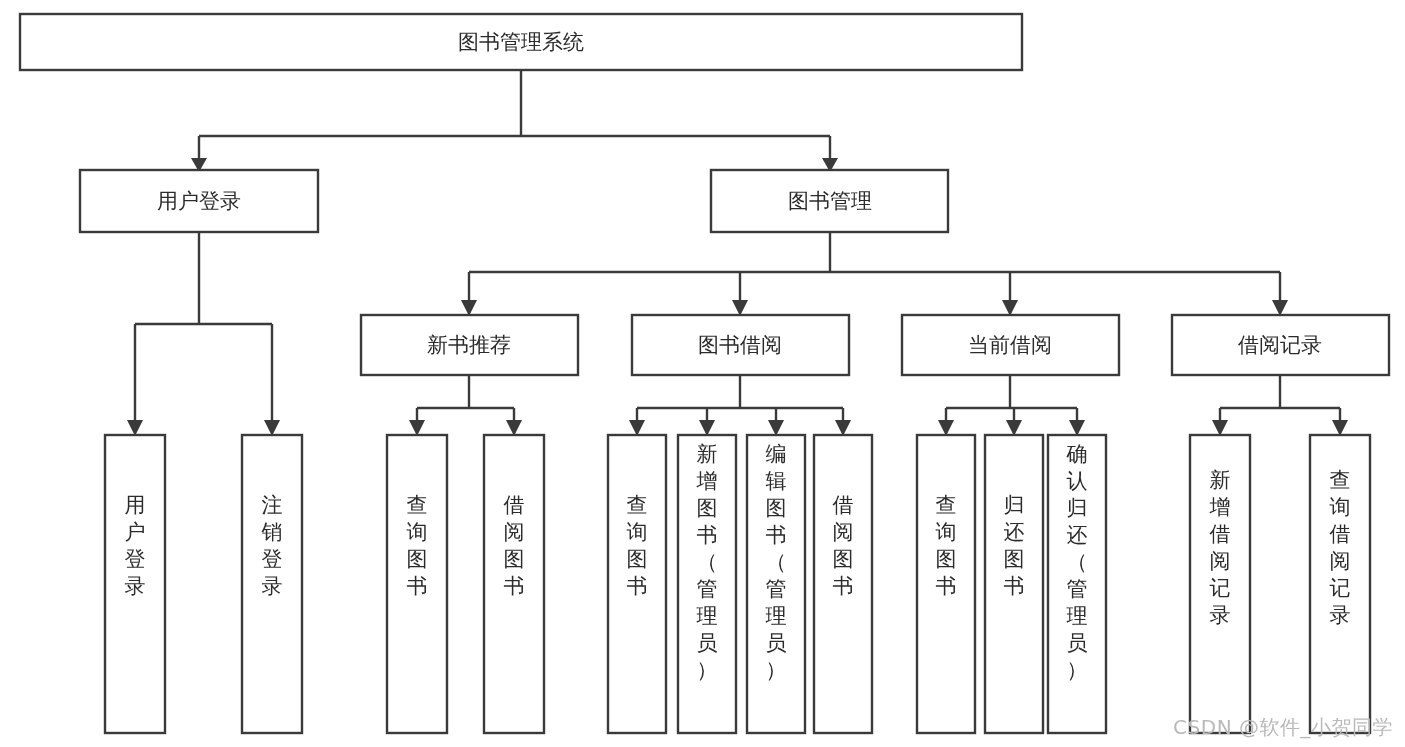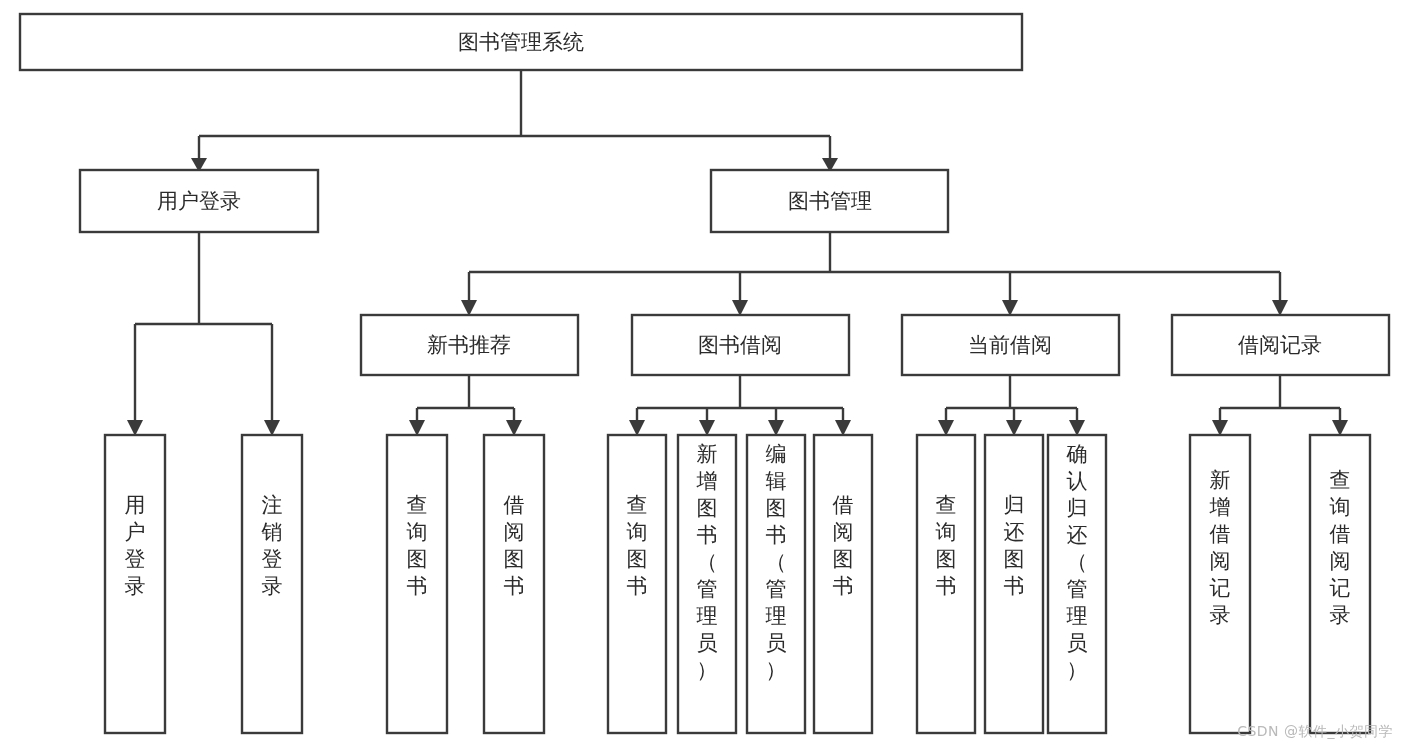--- a/index.html
+++ b/index.html
@@ -51,21 +51,21 @@
     fill: #2b2b2b;
     font-family: "DejaVu Sans", "Liberation Sans", sans-serif;
     font-size: 21px;
     text-anchor: middle;
   }
   .watermark {
     position: absolute;
     right: 12px;
     bottom: 6px;
     font-family: "DejaVu Sans", "Liberation Sans", sans-serif;
-    font-size: 14px;
+    font-size: 20px;
     color: #b9b9b9;
     letter-spacing: 0.5px;
     white-space: nowrap;
     pointer-events: none;
   }
 </style>
 </head>
 <body>
 
 <div id="diagram-root">

